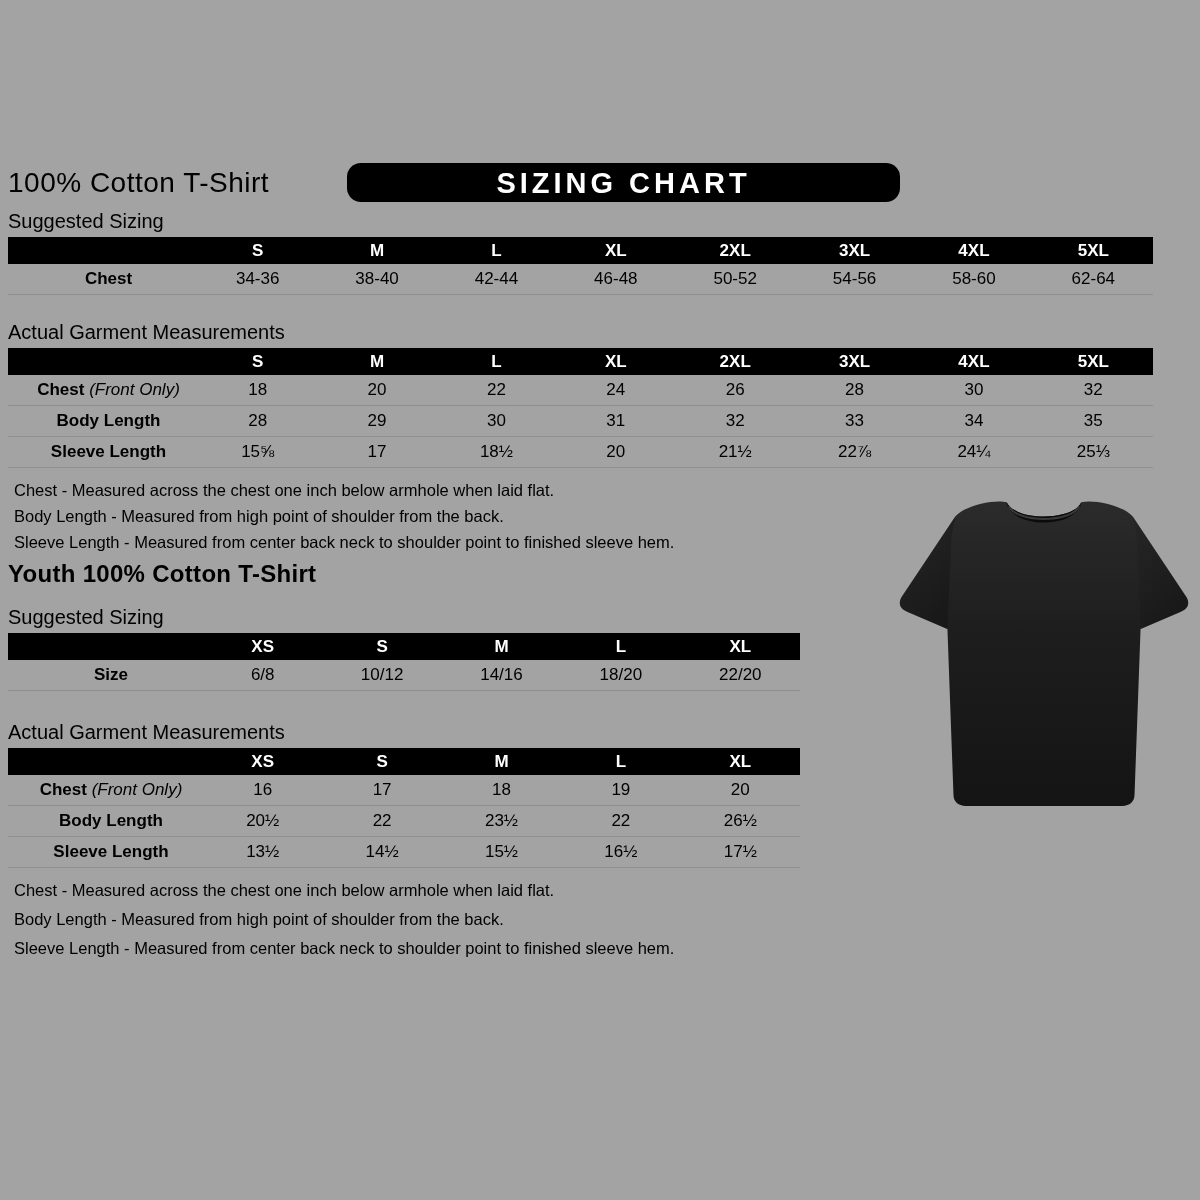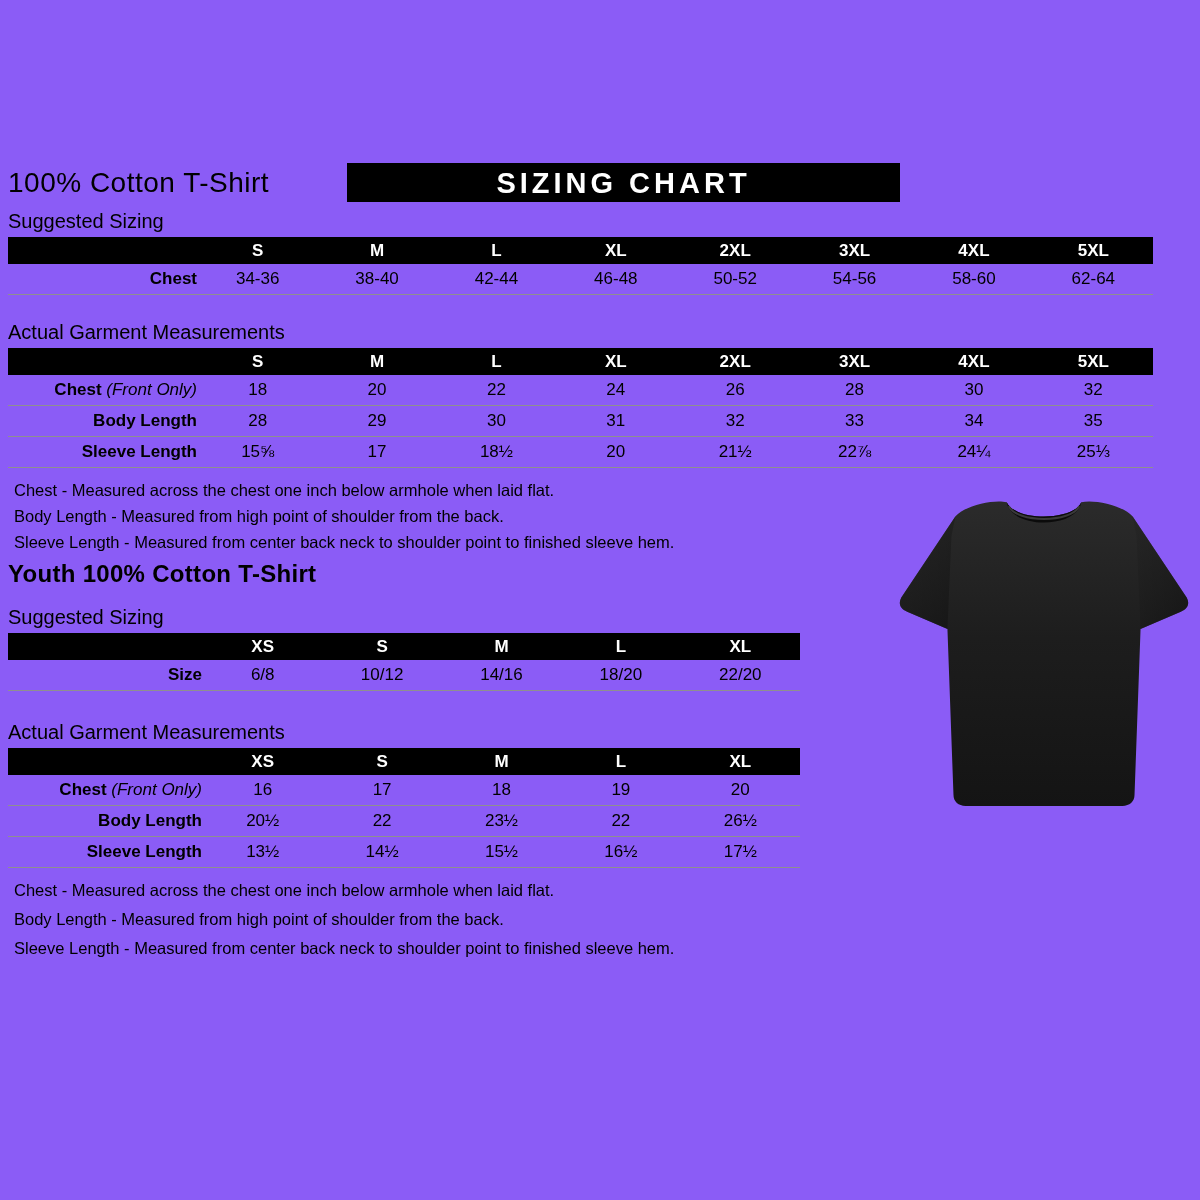--- a/index.html
+++ b/index.html
@@ -1,38 +1,38 @@
 <!DOCTYPE html>
 <html><head>
 <meta charset="utf-8">
 <style>
   html,body{margin:0;padding:0;background:#fff;}
   body{font-family:"Liberation Sans","DejaVu Sans",sans-serif;color:#000;}
-  .canvas{position:relative;width:1200px;height:1200px;background:#8b5cf6;overflow:hidden;}
+  .canvas{position:relative;width:1200px;height:1200px;background:#a3a3a3;overflow:hidden;}
   .content{position:absolute;top:163px;left:8px;width:1148px;}
 
   .header-row{display:flex;align-items:center;height:39px;margin-bottom:8px;}
   .page-title{font-size:28px;font-weight:400;letter-spacing:0.5px;width:339px;white-space:nowrap;}
   .banner{background:#000;color:#fff;font-weight:bold;font-size:29px;letter-spacing:4px;
-          text-align:center;width:553px;height:39px;line-height:40px;}
+          text-align:center;width:553px;height:39px;line-height:40px;border-radius:14px;}
 
   .section-label{font-size:20px;margin:0 0 4px 0;}
   .gap-sm{margin-top:26px;}
   .gap-md{margin-top:30px;}
 
   table.size-table{border-collapse:collapse;table-layout:fixed;}
   table.adult{width:1145px;}
   table.youth{width:792px;}
   table.adult col.c-label{width:190px;}
   table.youth col.c-label{width:195px;}
   table.size-table thead th{background:#000;color:#fff;font-weight:bold;font-size:17px;
       height:27px;text-align:center;padding:0;}
   table.size-table tbody td{font-size:17px;height:28px;text-align:center;
       border-bottom:1.5px solid #8f8f8f;padding:0;}
-  table.size-table tbody th.rowlabel{font-size:17px;height:28px;text-align:right;
+  table.size-table tbody th.rowlabel{font-size:17px;height:28px;text-align:center;
       padding-left:12px;border-bottom:1.5px solid #8f8f8f;font-weight:400;white-space:nowrap;}
   .b{font-weight:bold;}
   .r{font-weight:400;font-style:italic;}
 
   .notes{margin-top:14px;padding-left:6px;}
   .note{margin:4px 0 9px 0;font-size:16.5px;line-height:17px;}
   .notes-youth .note{margin-bottom:12px;}
 
   .youth-title{font-size:24px;font-weight:bold;letter-spacing:0.3px;}
   .youth-suggested-label{margin-top:18px;}

